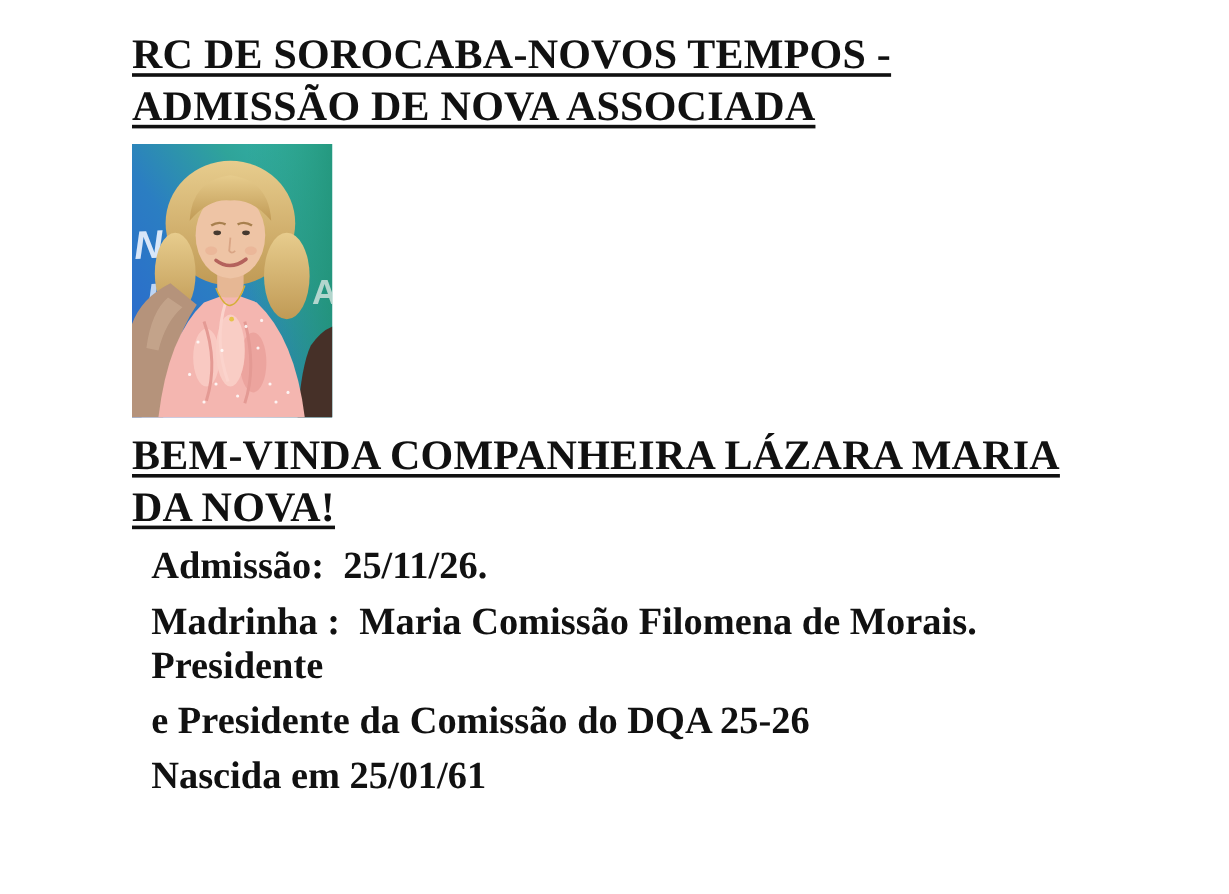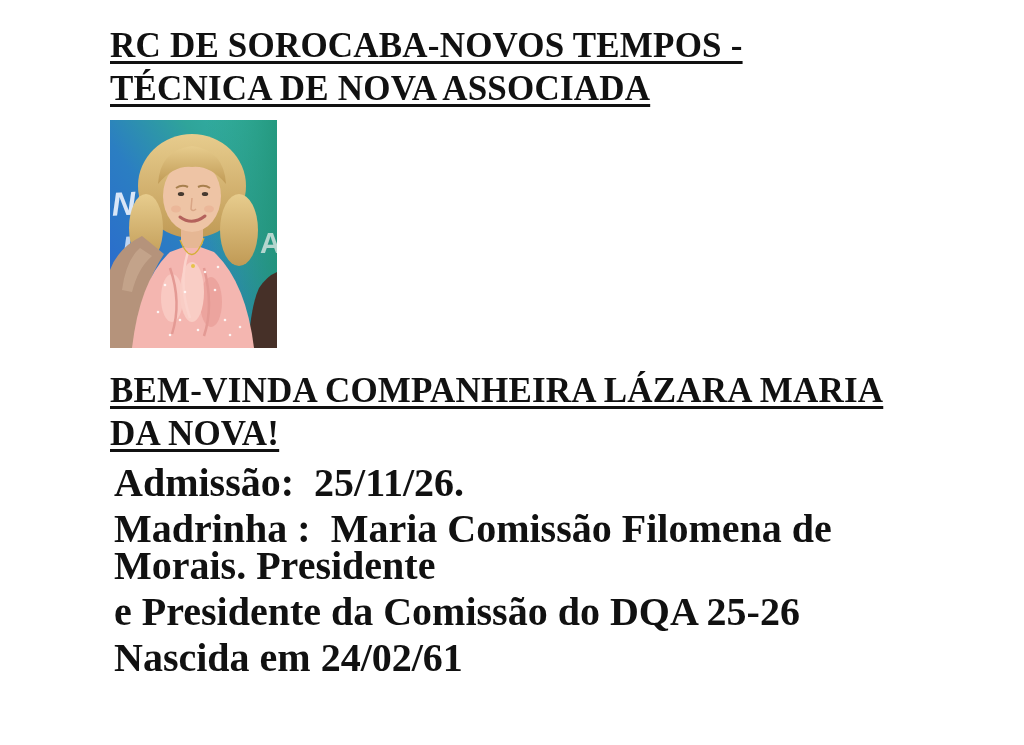--- a/index.html
+++ b/index.html
@@ -28,35 +28,35 @@
     letter-spacing:0.2px;
   }
   .headline .u{
     text-decoration:underline;
     text-decoration-thickness:3px;
     text-underline-offset:4px;
   }
   .photo{
     display:block;width:167px;height:228px;margin:10px 0 0 0;
   }
-  .welcome{margin-top:21px;}
+  .welcome{margin-top:10px;}
   .details{margin-top:2px;max-width:840px;}
   .details p{
-    font-size:40px;font-weight:bold;line-height:37px;
-    margin:9px 0 0 4px;white-space:pre-wrap;
+    font-size:32px;font-weight:bold;line-height:37px;
+    margin:9px 0 0 16px;white-space:pre-wrap;
   }
 </style>
 </head>
 <body>
 
 <div class="page">
 
   <h1 class="headline">
     <span class="u">RC DE SOROCABA-NOVOS TEMPOS -</span><br>
-    <span class="u">TÉCNICA DE NOVA ASSOCIADA</span>
+    <span class="u">ADMISSÃO DE NOVA ASSOCIADA</span>
   </h1>
 
   <svg class="photo" viewBox="0 0 167 228" xmlns="http://www.w3.org/2000/svg" aria-hidden="true">
     <defs>
       <linearGradient id="bgGrad" x1="0" y1="1" x2="1" y2="0">
         <stop offset="0" stop-color="#2b62d2"></stop>
         <stop offset="0.45" stop-color="#2b7ec2"></stop>
         <stop offset="0.72" stop-color="#2fa49a"></stop>
         <stop offset="1" stop-color="#35b7a8"></stop>
       </linearGradient>
@@ -135,16 +135,16 @@
 
   <h2 class="headline welcome">
     <span class="u">BEM-VINDA COMPANHEIRA LÁZARA MARIA</span><br>
     <span class="u">DA NOVA!</span>
   </h2>
 
   <div class="details">
     <p><span>Admissão:  25/11/26.</span></p>
     <p><span>Madrinha :  Maria Comissão Filomena de Morais. Presidente</span><br></p>
     <p><span>e Presidente da Comissão do DQA 25-26</span></p>
-    <p><span>Nascida em 24/02/61</span></p>
+    <p><span>Nascida em 25/01/61</span></p>
   </div>
 
 </div>
 
 </body></html>

